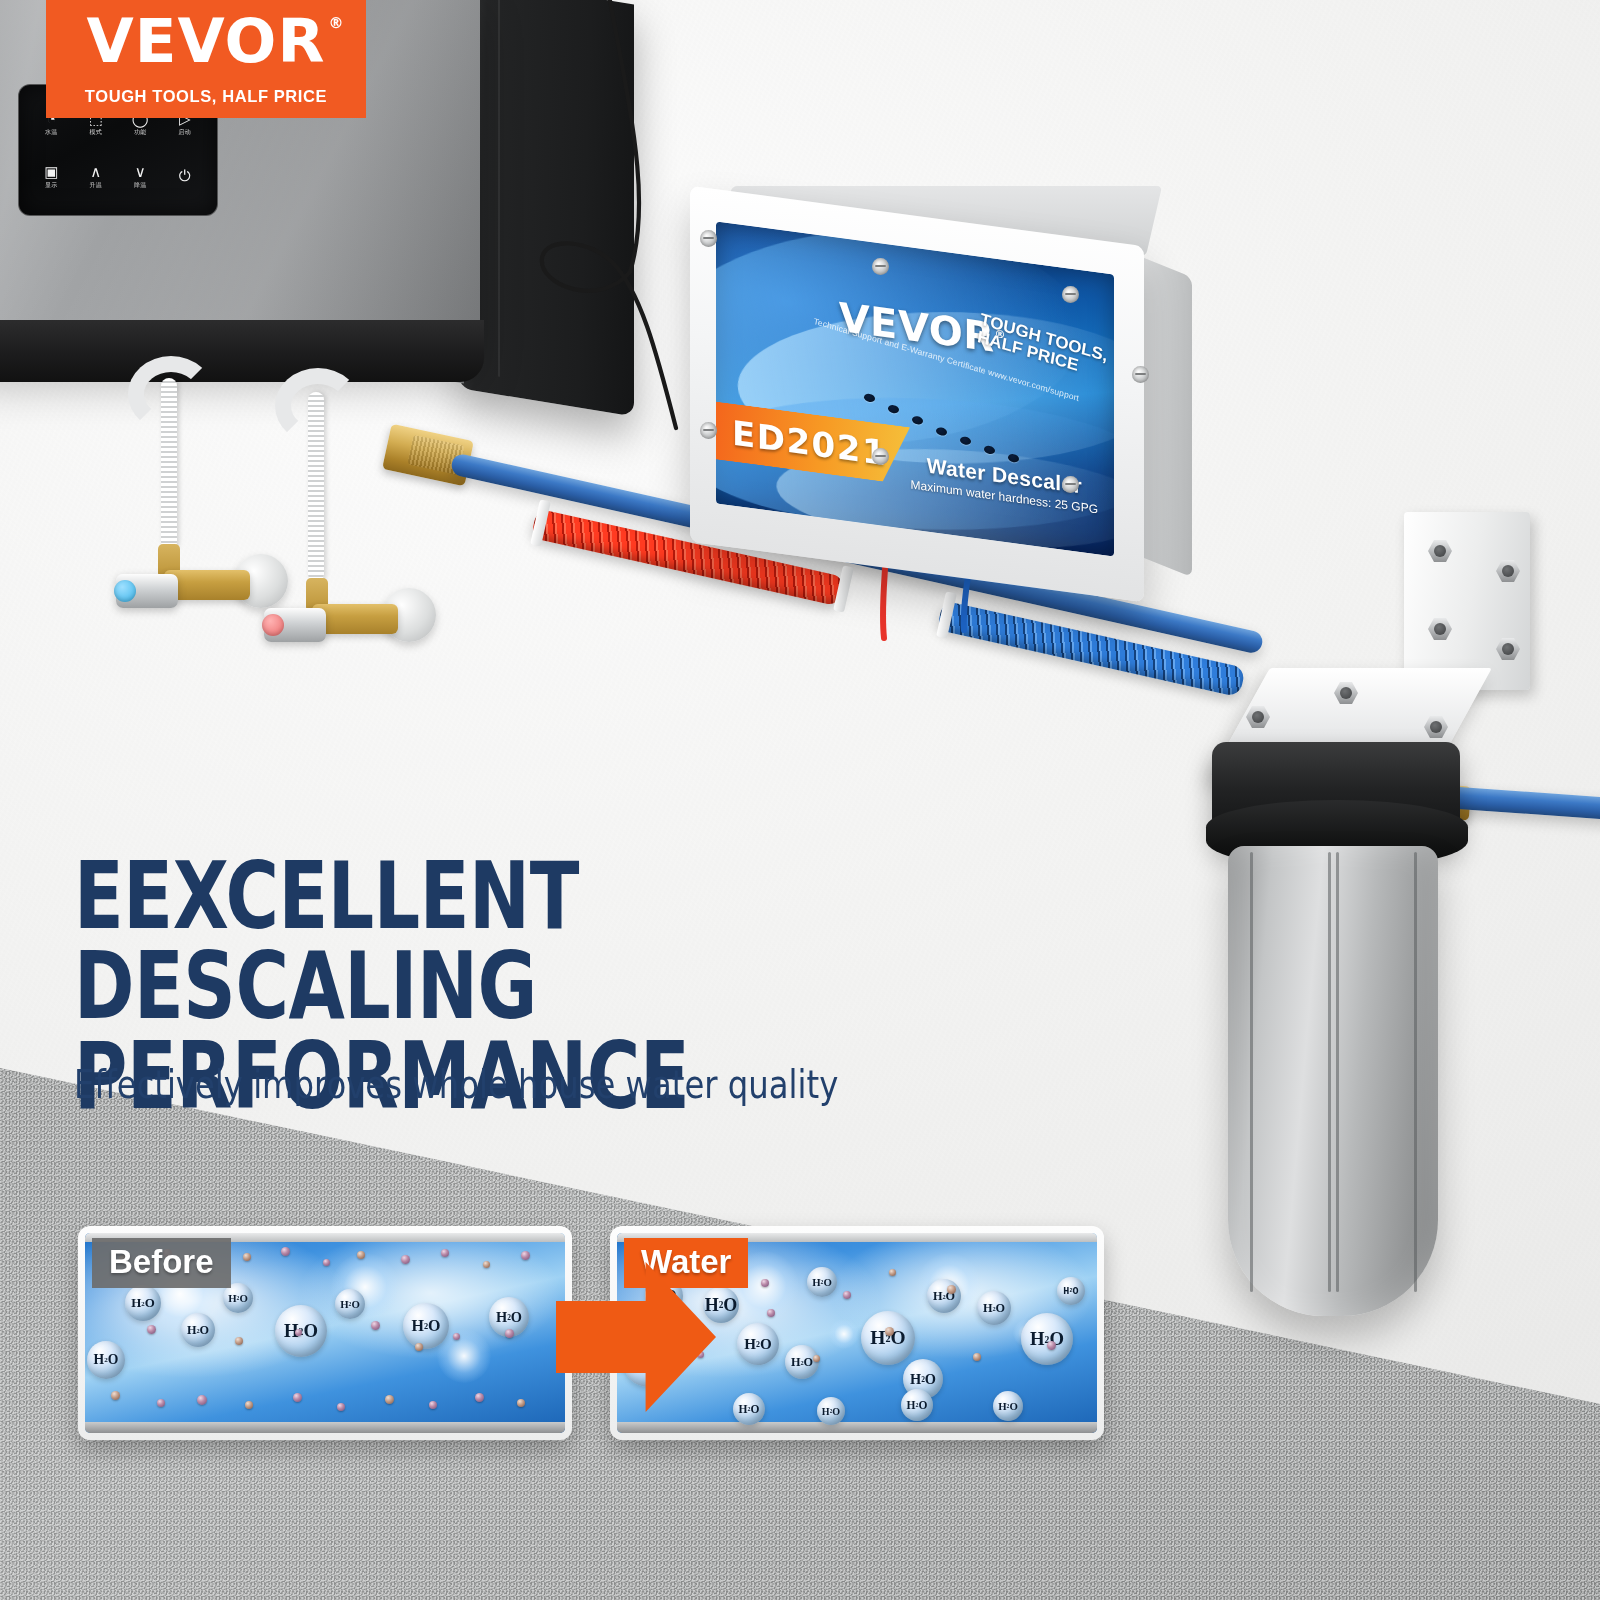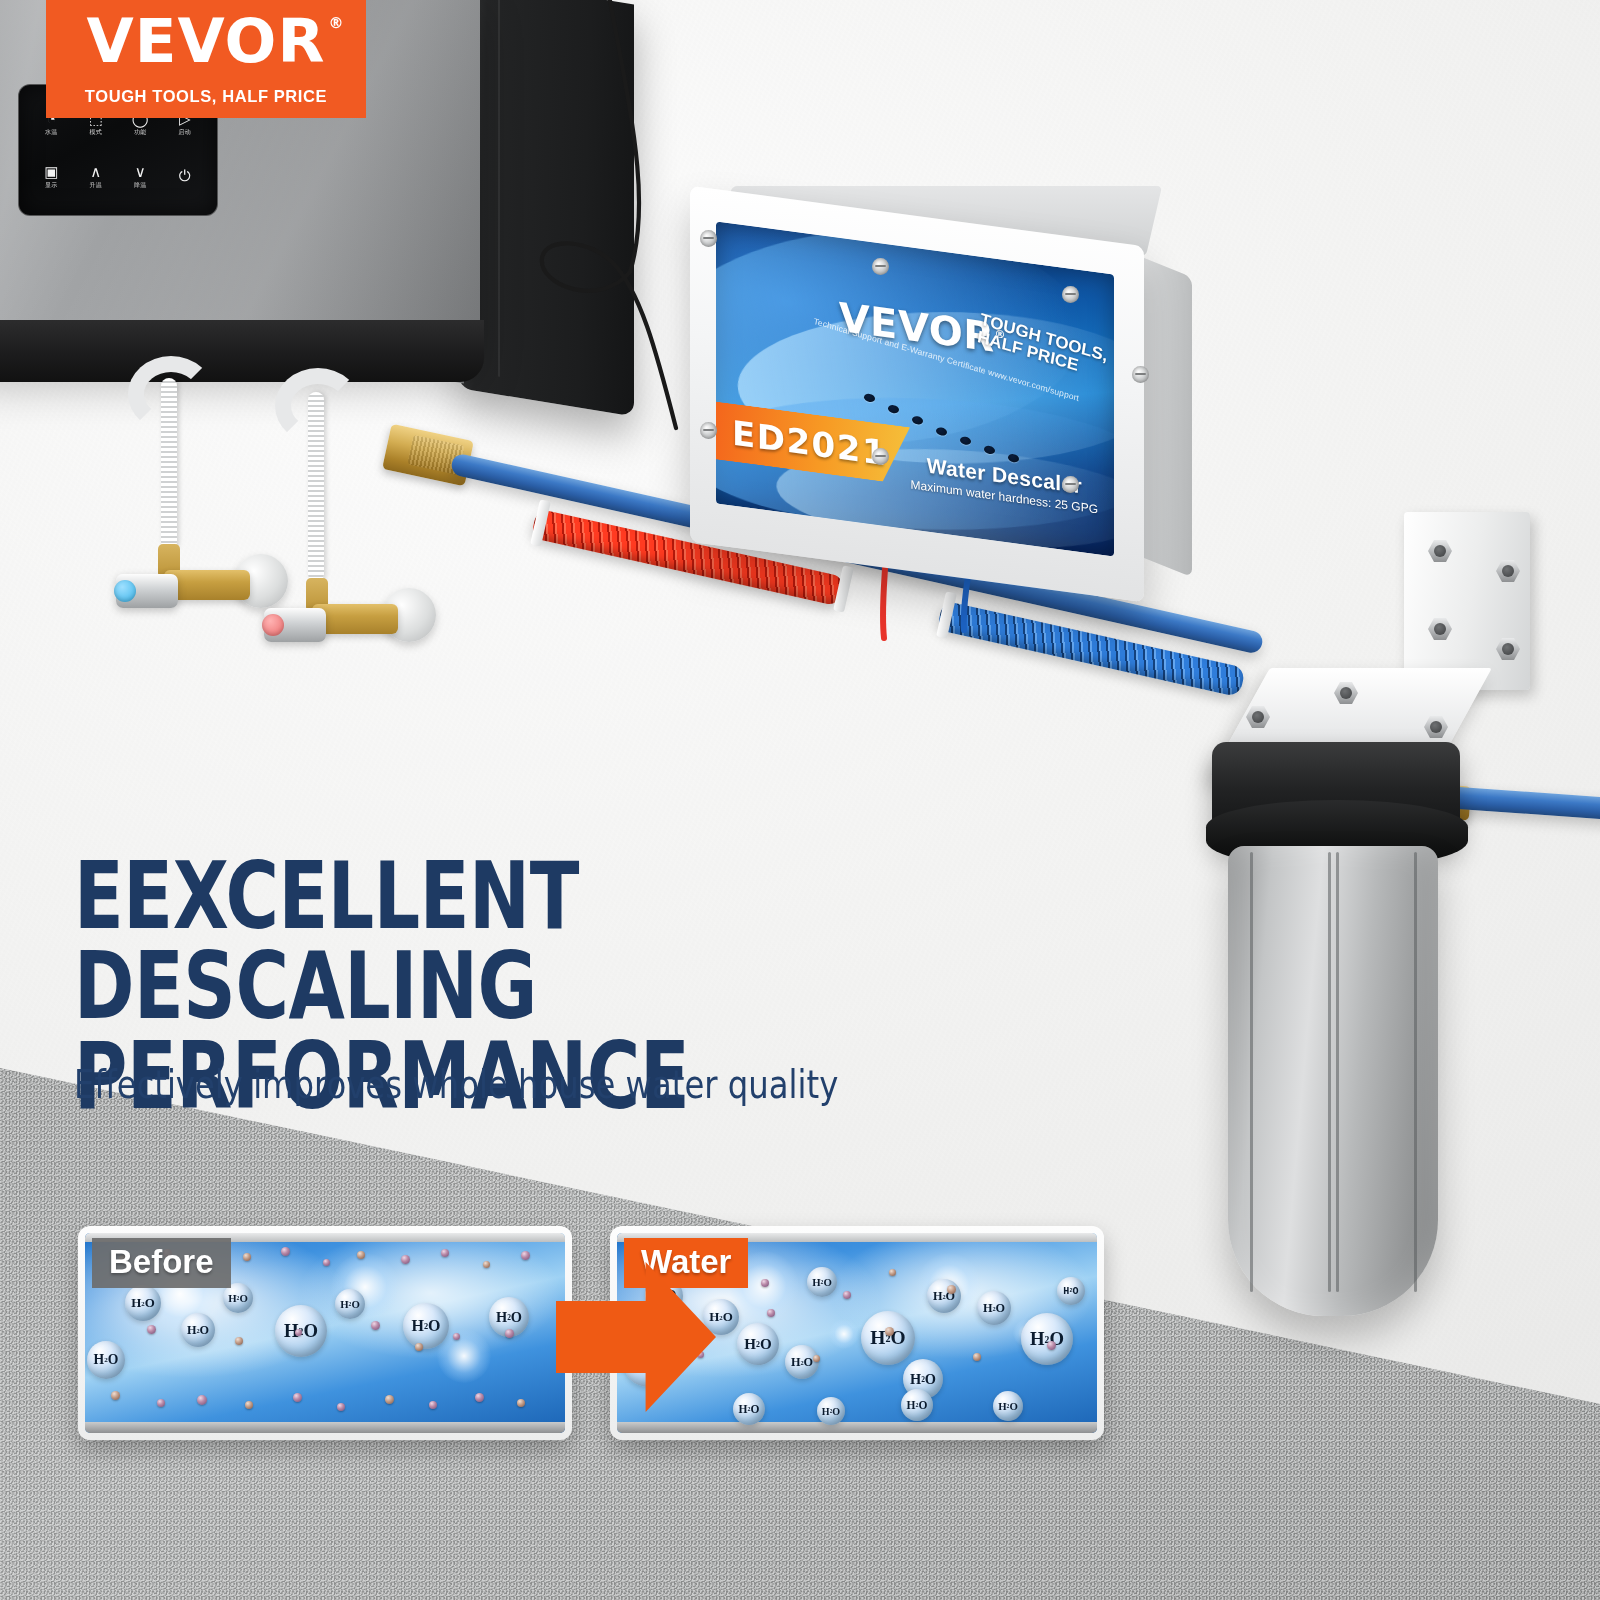--- a/index.html
+++ b/index.html
@@ -446,21 +446,21 @@
   <div class="ba" style="left:610px;top:1226px;width:480px;height:200px;">
     <div class="ba-inner">
       <div class="ba-strip-top"></div>
       <div class="ba-strip-bot"></div>
       <div class="glow" style="left:112px;top:18px;width:70px;height:70px;"></div>
       <div class="glow" style="left:300px;top:20px;width:64px;height:64px;"></div>
       <div class="glow" style="left:212px;top:86px;width:30px;height:30px;"></div>
       <div class="glow" style="left:396px;top:86px;width:28px;height:28px;"></div>
       <div id="after-mols">
           <div class="mol" style="left: 28px; top: 44px; width: 38px; height: 38px; font-size: 13.68px;">H<span>2</span>O</div>
-          <div class="mol" style="left: 86px; top: 66px; width: 36px; height: 36px; font-size: 13px;">H<span>2</span>O</div>
+          <div class="mol" style="left: 86px; top: 54px; width: 36px; height: 36px; font-size: 18px;">H<span>2</span>O</div>
           <div class="mol" style="left: 6px; top: 104px; width: 50px; height: 50px; font-size: 18px;">H<span>2</span>O</div>
           <div class="mol" style="left: 120px; top: 90px; width: 42px; height: 42px; font-size: 15.12px;">H<span>2</span>O</div>
           <div class="mol" style="left: 190px; top: 34px; width: 30px; height: 30px; font-size: 10.8px;">H<span>2</span>O</div>
           <div class="mol" style="left: 168px; top: 112px; width: 34px; height: 34px; font-size: 12.24px;">H<span>2</span>O</div>
           <div class="mol" style="left: 244px; top: 78px; width: 54px; height: 54px; font-size: 19.44px; text-align: right;">H<span>2</span>O</div>
           <div class="mol" style="left: 310px; top: 46px; width: 34px; height: 34px; font-size: 12.24px;">H<span>2</span>O</div>
           <div class="mol" style="left: 286px; top: 126px; width: 40px; height: 40px; font-size: 14.4px;">H<span>2</span>O</div>
           <div class="mol" style="left: 360px; top: 58px; width: 34px; height: 34px; font-size: 12.24px;">H<span>2</span>O</div>
           <div class="mol" style="left: 404px; top: 80px; width: 52px; height: 52px; font-size: 18.72px;">H<span>2</span>O</div>
           <div class="mol" style="left: 116px; top: 160px; width: 32px; height: 32px; font-size: 11.52px;">H<span>2</span>O</div>

